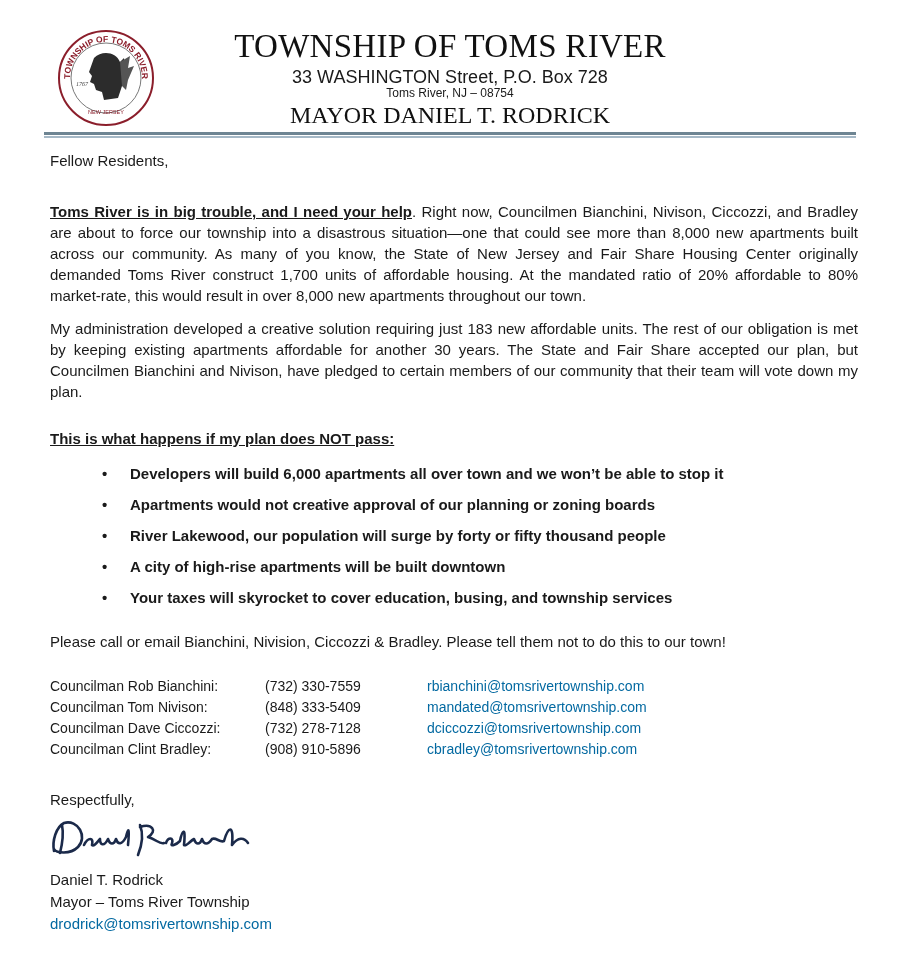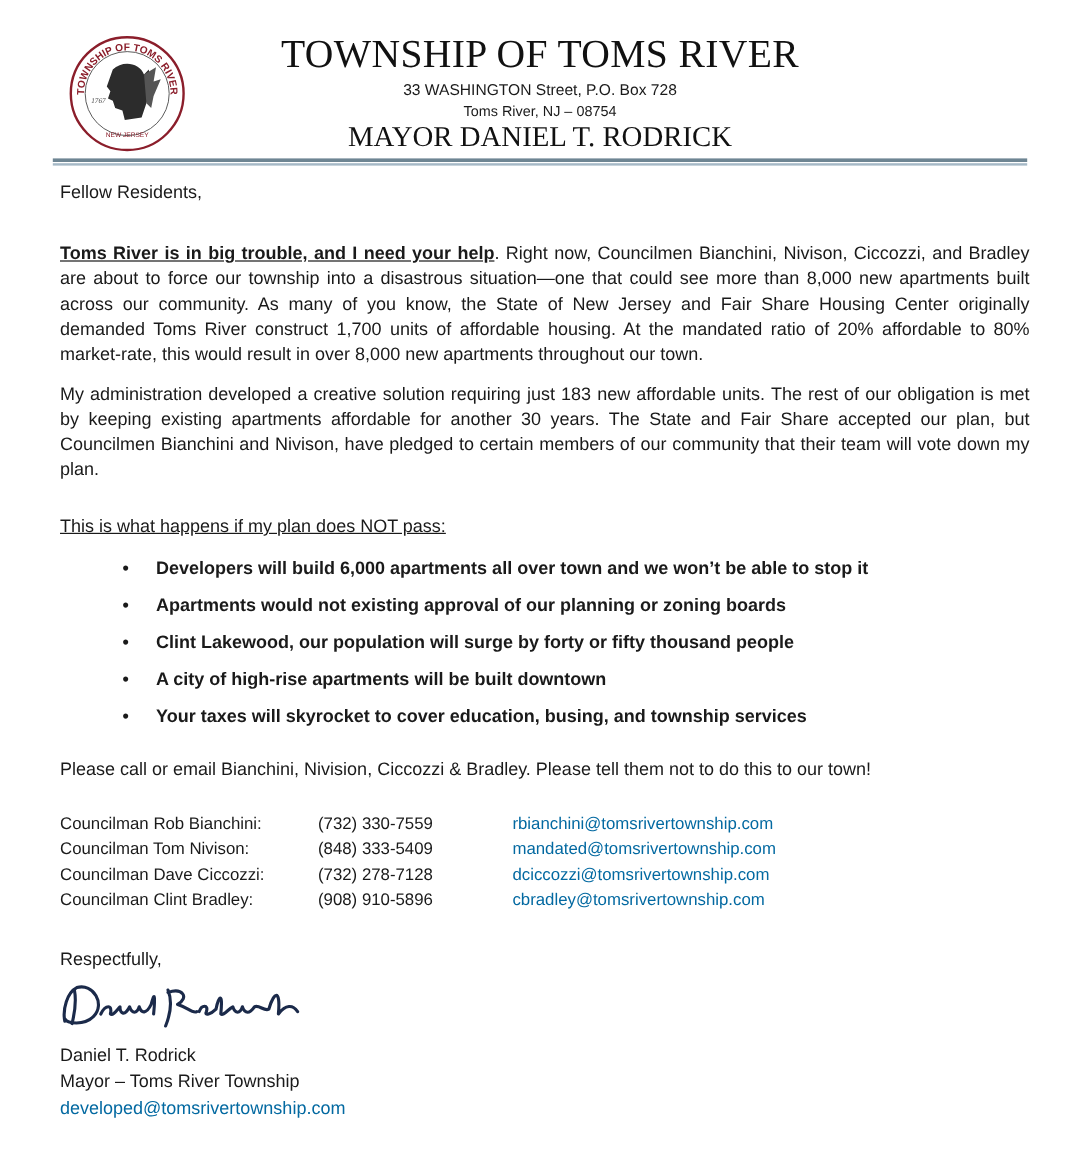--- a/index.html
+++ b/index.html
@@ -7,36 +7,36 @@
       width: 900px; height: 968px; position: relative; overflow: hidden;
       font-family: "Liberation Sans", sans-serif; color: #1a1a1a;
     }
     .letterhead { position: absolute; left: 0; top: 0; width: 900px; height: 140px; }
     .seal { position: absolute; left: 56px; top: 28px; width: 100px; height: 100px; }
     .head-text { position: absolute; left: 180px; width: 540px; text-align: center; }
     .org-title {
       top: 28px; font-family: "Liberation Serif", serif; font-size: 33px; letter-spacing: 0.3px;
       color: #111;
     }
-    .addr1 { top: 67px; font-size: 13px; }
+    .addr1 { top: 67px; font-size: 18px; }
     .addr2 { top: 86px; font-size: 12px; }
     .mayor-title {
       top: 102px; font-family: "Liberation Serif", serif; font-size: 24px; color: #111;
     }
     .rule-top { position: absolute; left: 44px; top: 132px; width: 812px; height: 3px; background: #6e8593; }
     .rule-bot { position: absolute; left: 44px; top: 136px; width: 812px; height: 2px; background: #a5b8c6; }
 
     .body-text {
       position: absolute; left: 50px; width: 808px; font-size: 15px; line-height: 21px; color: #1a1a1a;
     }
     .greeting { top: 150px; }
     .p1 { top: 201px; text-align: justify; }
     .p2 { top: 318px; text-align: justify; }
     .u { text-decoration: underline; font-weight: bold; }
-    .heading { top: 428px; font-weight: normal; text-decoration: underline; }
+    .heading { top: 428px; font-weight: bold; text-decoration: underline; }
     .bullets { position: absolute; left: 102px; top: 463px; margin: 0; padding: 0; list-style: none; }
     .bullets li {
       position: relative; font-weight: bold; font-size: 15px; line-height: 21px; height: 31px;
       padding-left: 28px;
     }
     .bullet-dot { position: absolute; left: 0; top: 0; font-weight: bold; }
     .cta { top: 631px; }
     .contacts { position: absolute; left: 50px; top: 676px; font-size: 14px; text-align: center; }
     .contact-row { height: 21px; line-height: 21px; position: relative; width: 700px; }
     .c-name { position: absolute; left: 0; }
@@ -83,22 +83,22 @@
 <div class="body-text p1">
   <span class="u">Toms River is in big trouble, and I need your help</span><span>. Right now, Councilmen Bianchini, Nivison, Ciccozzi, and Bradley are about to force our township into a disastrous situation—one that could see more than 8,000 new apartments built across our community. As many of you know, the State of New Jersey and Fair Share Housing Center originally demanded Toms River construct 1,700 units of affordable housing. At the mandated ratio of 20% affordable to 80% market-rate, this would result in over 8,000 new apartments throughout our town.</span>
 </div>
 
 <div class="body-text p2">My administration developed a creative solution requiring just 183 new affordable units. The rest of our obligation is met by keeping existing apartments affordable for another 30 years.  The State and Fair Share accepted our plan, but Councilmen Bianchini and Nivison, have pledged to certain members of our community that their team will vote down my plan.</div>
 
 <div class="body-text heading">This is what happens if my plan does NOT pass:</div>
 
 <ul class="bullets">
   <li><span class="bullet-dot">•</span><span>Developers will build 6,000 apartments all over town and we won’t be able to stop it</span></li>
-  <li><span class="bullet-dot">•</span><span>Apartments would not existing approval of our planning or zoning boards</span></li>
-  <li><span class="bullet-dot">•</span><span>Clint Lakewood, our population will surge by forty or fifty thousand people</span></li>
+  <li><span class="bullet-dot">•</span><span>Apartments would not creative approval of our planning or zoning boards</span></li>
+  <li><span class="bullet-dot">•</span><span>River Lakewood, our population will surge by forty or fifty thousand people</span></li>
   <li><span class="bullet-dot">•</span><span>A city of high-rise apartments will be built downtown</span></li>
   <li><span class="bullet-dot">•</span><span>Your taxes will skyrocket to cover education, busing, and township services</span></li>
 </ul>
 
 <div class="body-text cta">Please call or email Bianchini, Nivision, Ciccozzi &amp; Bradley. Please tell them not to do this to our town!</div>
 
 <div class="contacts">
   <div class="contact-row">
     <span class="c-name">Councilman Rob Bianchini:</span>
     <span class="c-phone">(732) 330-7559</span>
@@ -129,14 +129,14 @@
     <path d="M14 10 C 16 20, 14 30, 12 38"></path>
     <path d="M36 30 C 40 22, 46 22, 44 30 C 46 32, 50 26, 52 24 C 52 30, 56 32, 60 24 C 62 30, 66 30, 68 24 C 70 30, 74 30, 78 22 C 80 14, 82 10, 80 30"></path>
     <path d="M92 10 C 96 20, 94 30, 90 40 M92 12 C 104 8, 110 16, 100 22 C 108 24, 112 30, 116 28"></path>
     <path d="M118 28 C 120 22, 126 22, 124 28 C 122 32, 128 30, 132 26 C 134 16, 138 10, 136 30 C 138 32, 142 26, 146 24 C 148 30, 152 30, 154 24 C 156 30, 160 30, 164 24 C 168 22, 172 28, 176 26 C 180 12, 186 8, 184 30 C 190 22, 196 22, 200 28"></path>
   </g>
 </svg>
 
 <div class="body-text sig-name">Daniel T. Rodrick</div>
 <div class="body-text sig-title">Mayor – Toms River Township</div>
 <div class="body-text sig-email">
-  <a class="email">developed@tomsrivertownship.com</a>
+  <a class="email">drodrick@tomsrivertownship.com</a>
 </div>
 
 </body></html>

